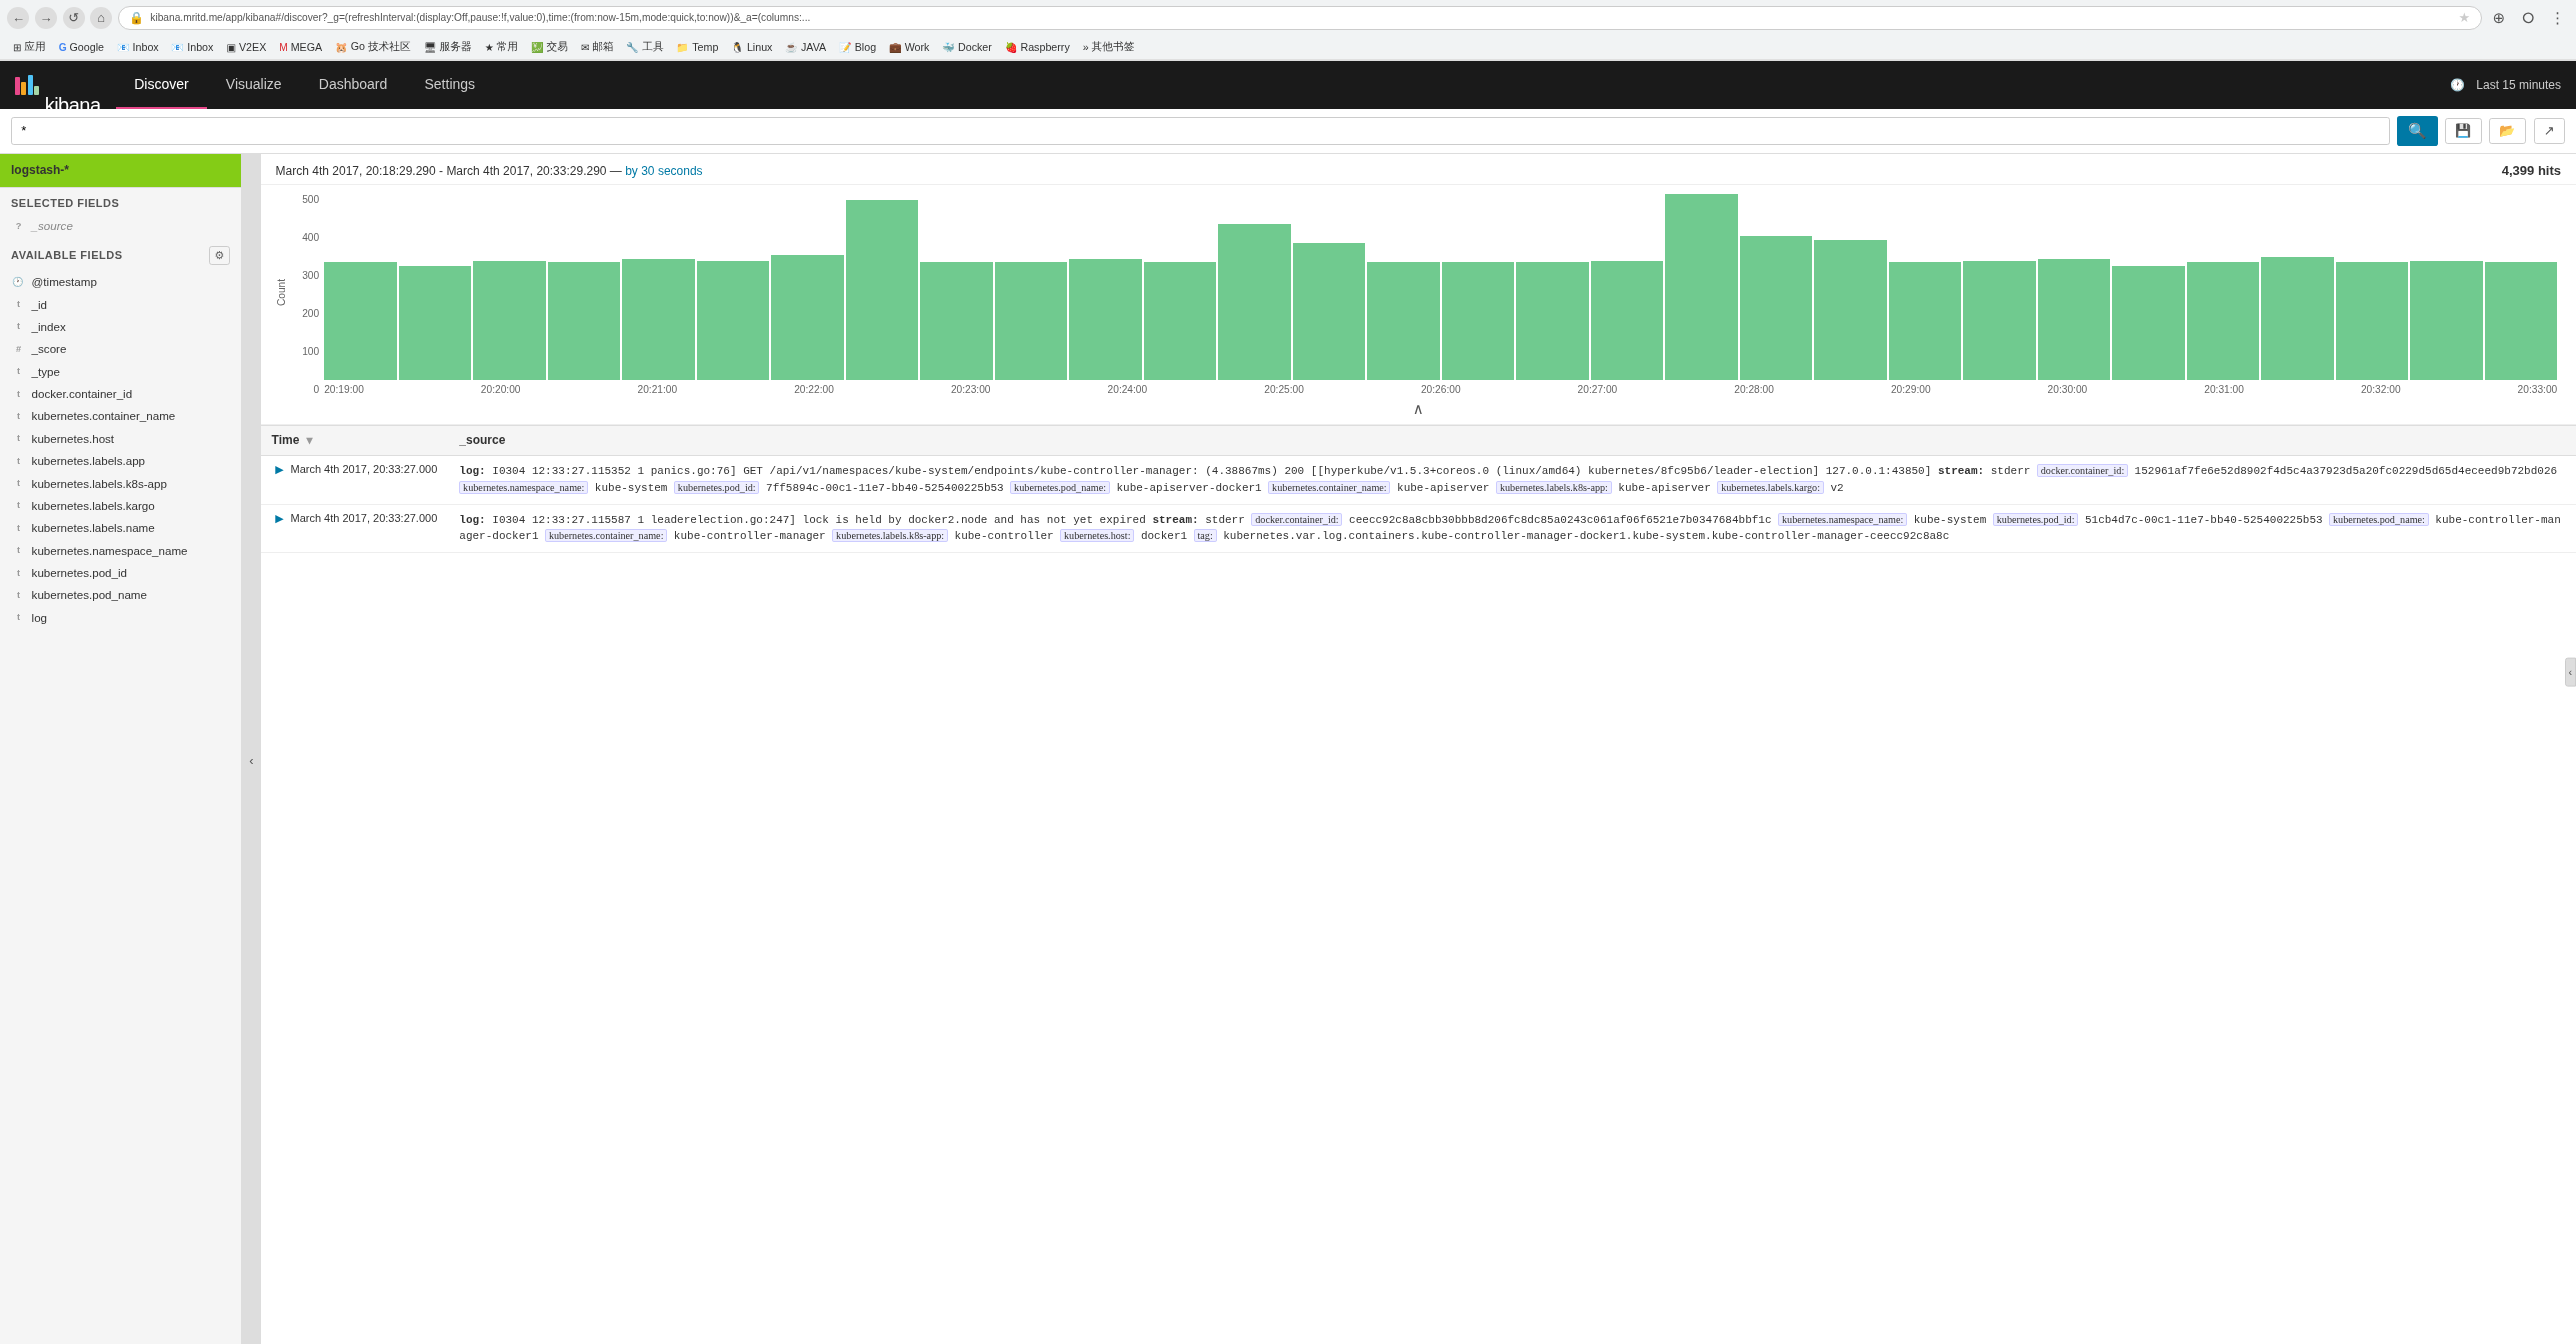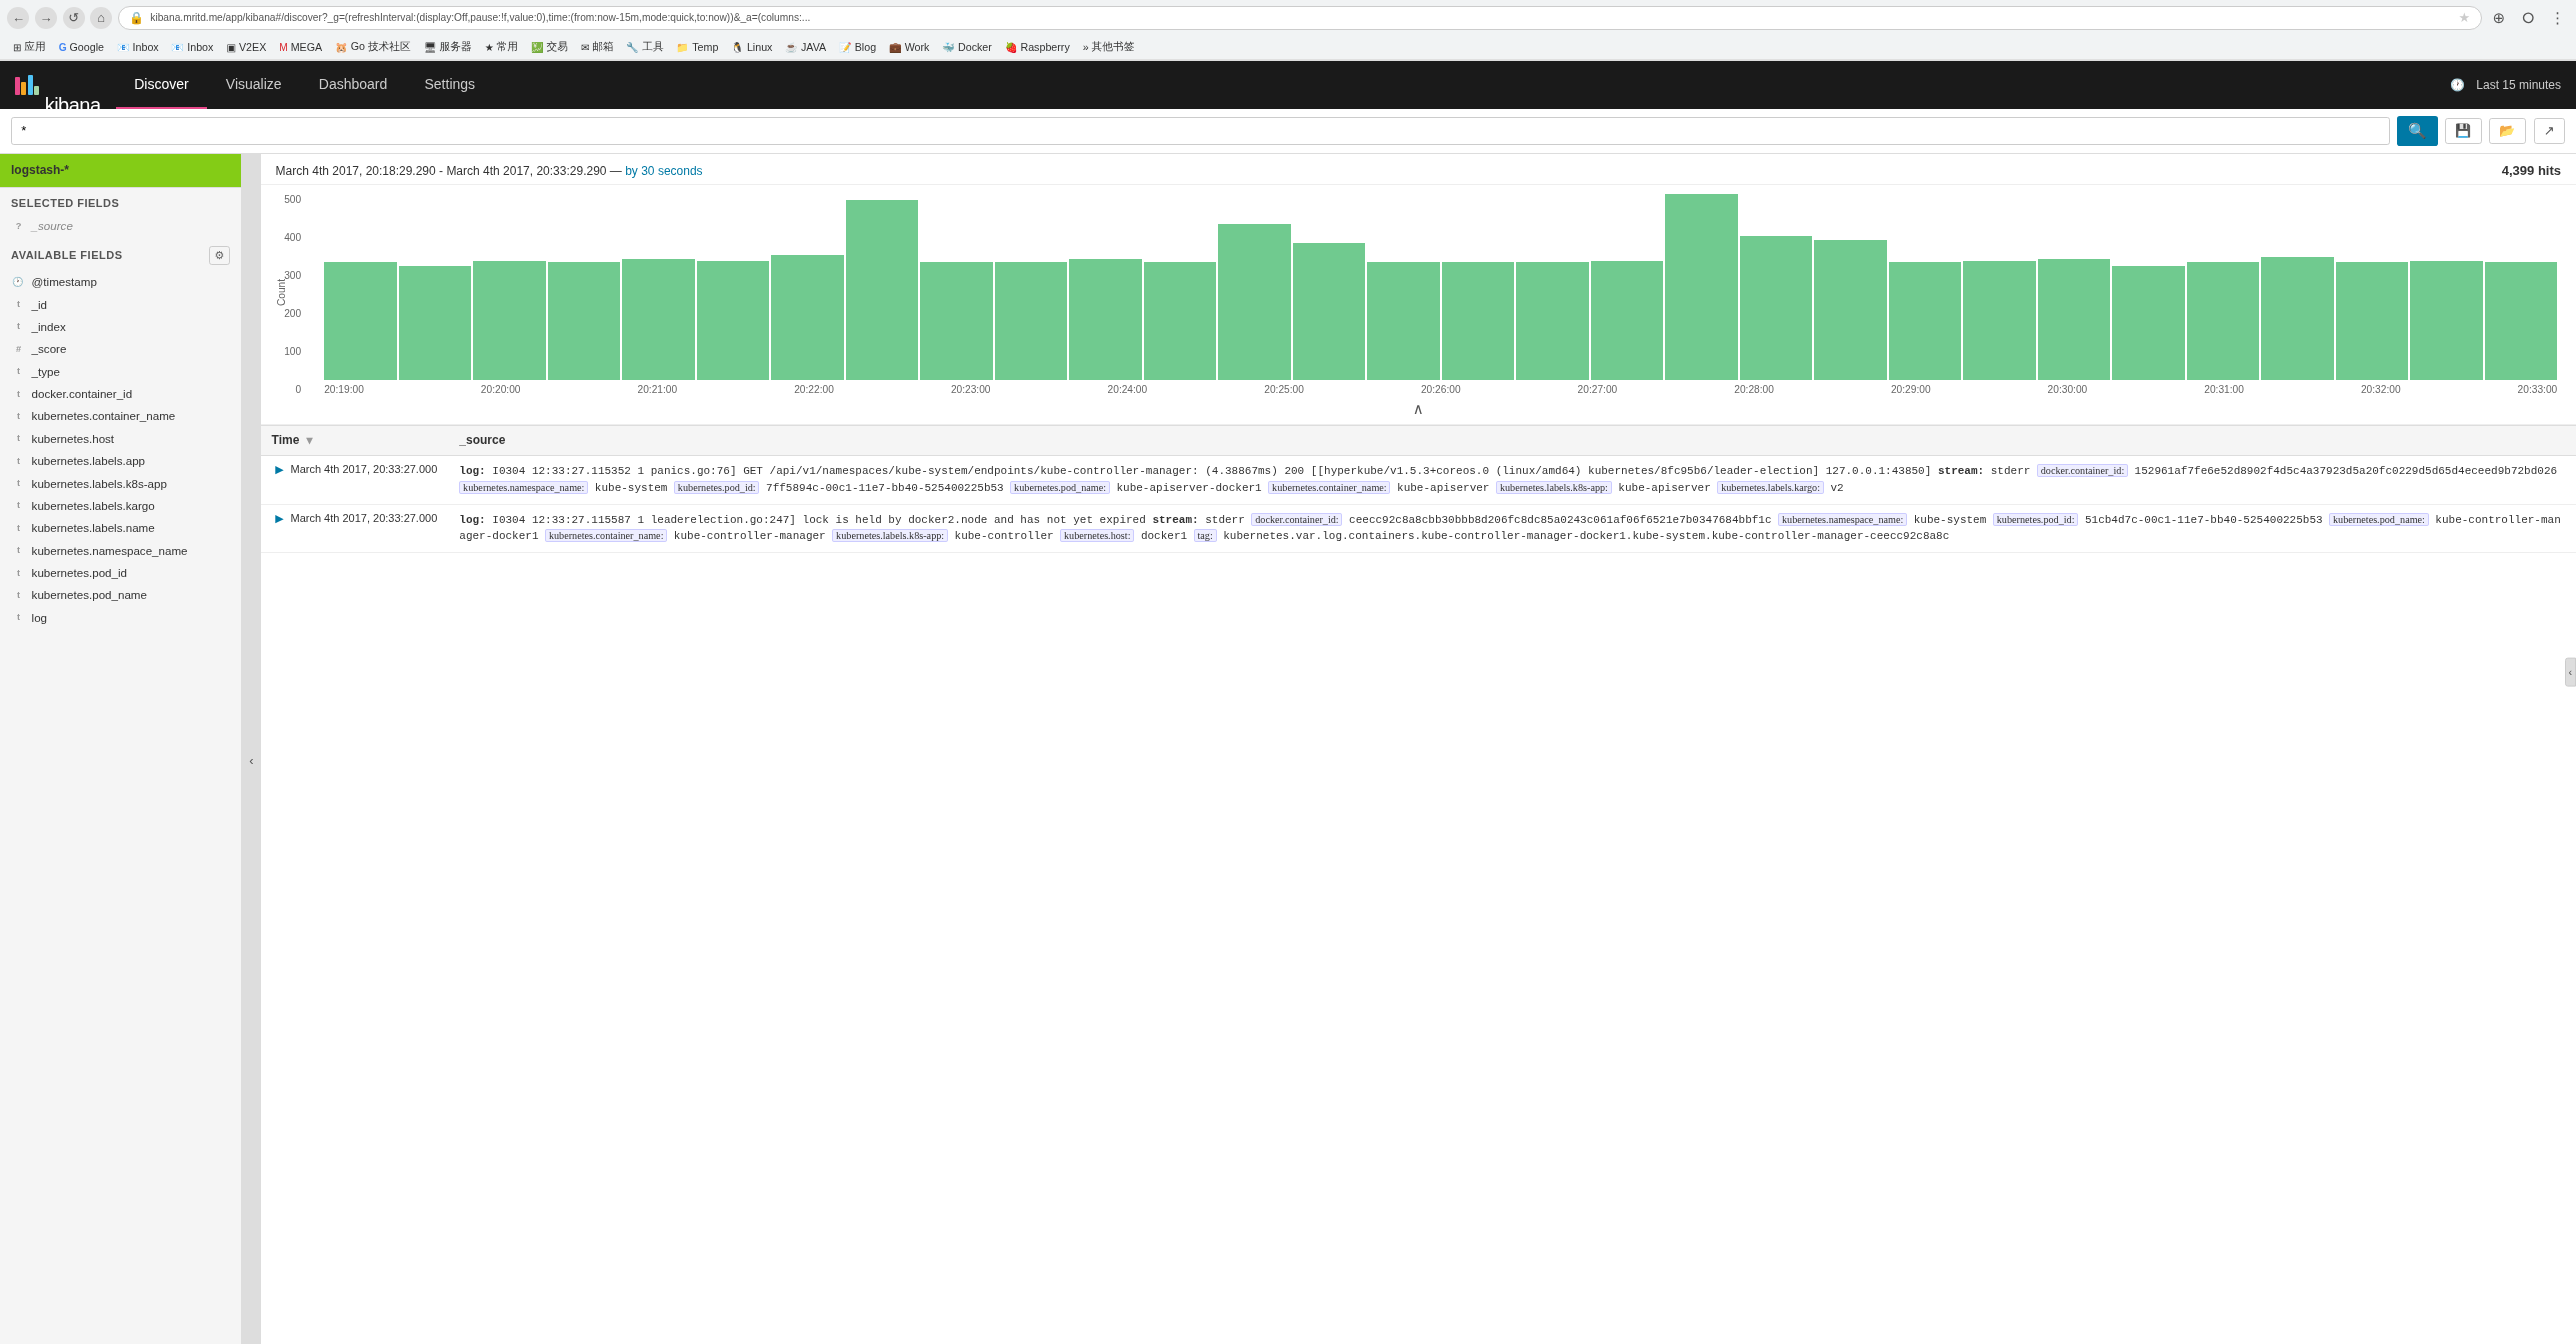--- a/index.html
+++ b/index.html
@@ -309,21 +309,21 @@
       <div>
         <span>March 4th 2017, 20:18:29.290 - March 4th 2017, 20:33:29.290 —</span>
         <a class="time-range-link">by 30 seconds</a>
       </div>
       <div style="font-size:13px;font-weight:600;color:#333;">4,399 hits</div>
     </div>
 
     <div class="chart-container" style="position:relative;padding:9.3px 18.6px 0 18.6px;">
       <div style="display:flex;margin-bottom:0;">
 
-        <div style="display:flex;flex-direction:column;justify-content:space-between;align-items:flex-end;width:45px;padding-right:23px;font-size:10.2px;color:#666;padding-top:0;">
+        <div style="display:flex;flex-direction:column;justify-content:space-between;align-items:flex-end;width:45px;padding-right:5px;font-size:10.2px;color:#666;padding-top:0;">
           <span>500</span>
           <span>400</span>
           <span>300</span>
           <span>200</span>
           <span>100</span>
           <span>0</span>
         </div>
 
         <div style="flex:1;display:flex;flex-direction:column;">
           <div id="chart-bars-row" style="display:flex;align-items:flex-end;height:186px;gap:1.9px;overflow:hidden;">

